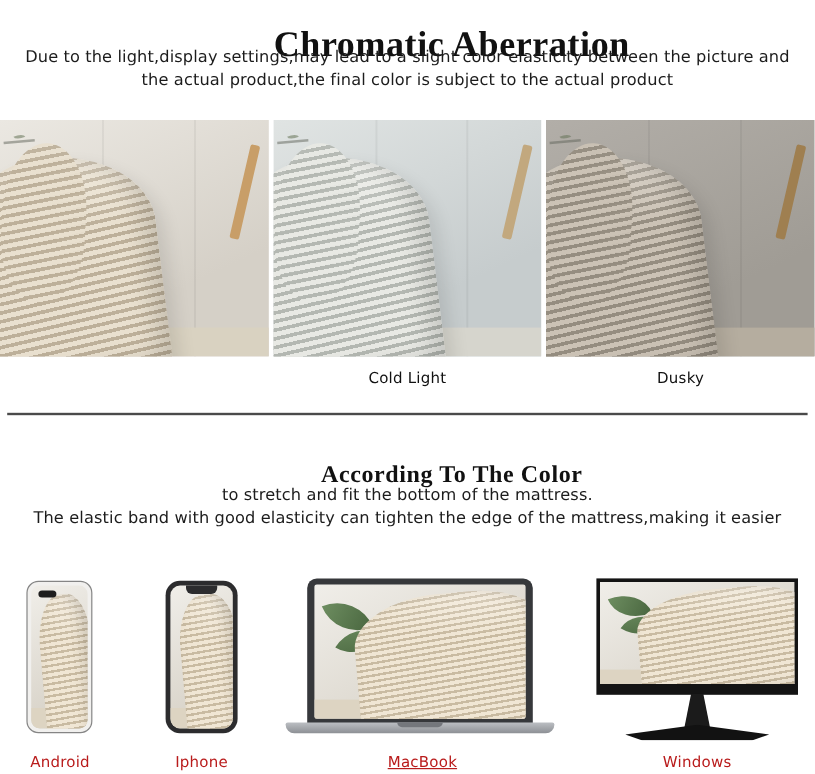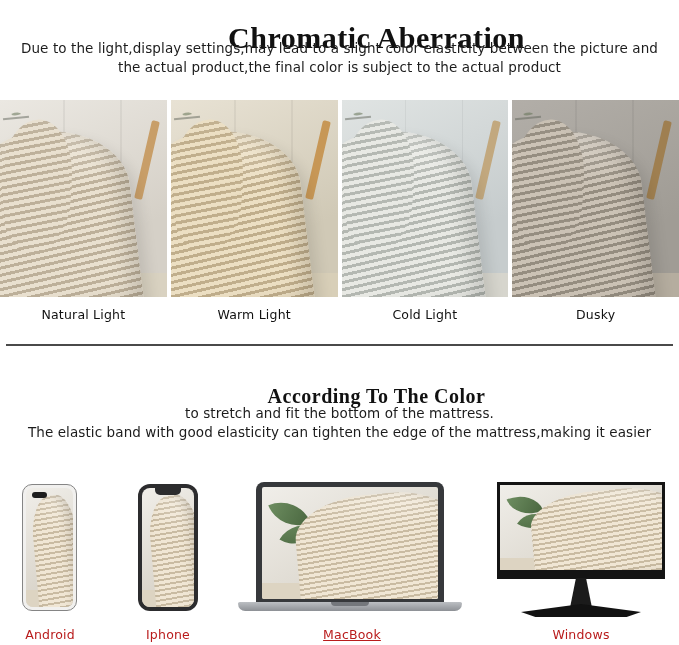--- a/index.html
+++ b/index.html
@@ -134,32 +134,22 @@
 
   <div class="photo-strip">
 
     <figure class="cell">
       <div class="photo" style="--wall1: #ebe8e2; --wall2: #d5d0c7; --floor: #d9d2c1; --b1: #e9e0cf; --b2: #bdb09a; --wood: #c89e68;">
         <div class="shelf"></div>
         <div class="floor"></div>
         <div class="chair"></div>
         <div class="blanket"></div>
       </div>
-      <figcaption class="caption">Natural Light</figcaption>
     </figure>
 
-    <figure class="cell">
-      <div class="photo" style="--wall1: #e8e2d4; --wall2: #d0c9b6; --floor: #d8cfb8; --b1: #ecdfc3; --b2: #c0ae8c; --wood: #c79756;">
-        <div class="shelf"></div>
-        <div class="floor"></div>
-        <div class="chair"></div>
-        <div class="blanket"></div>
-      </div>
-      <figcaption class="caption">Warm Light</figcaption>
-    </figure>
 
     <figure class="cell">
       <div class="photo" style="--wall1: #e0e4e3; --wall2: #c6cccd; --floor: #d6d5cd; --b1: #e8e9e4; --b2: #b4b8b2; --wood: #c2a87e;">
         <div class="shelf"></div>
         <div class="floor"></div>
         <div class="chair"></div>
         <div class="blanket"></div>
       </div>
       <figcaption class="caption">Cold Light</figcaption>
     </figure>

